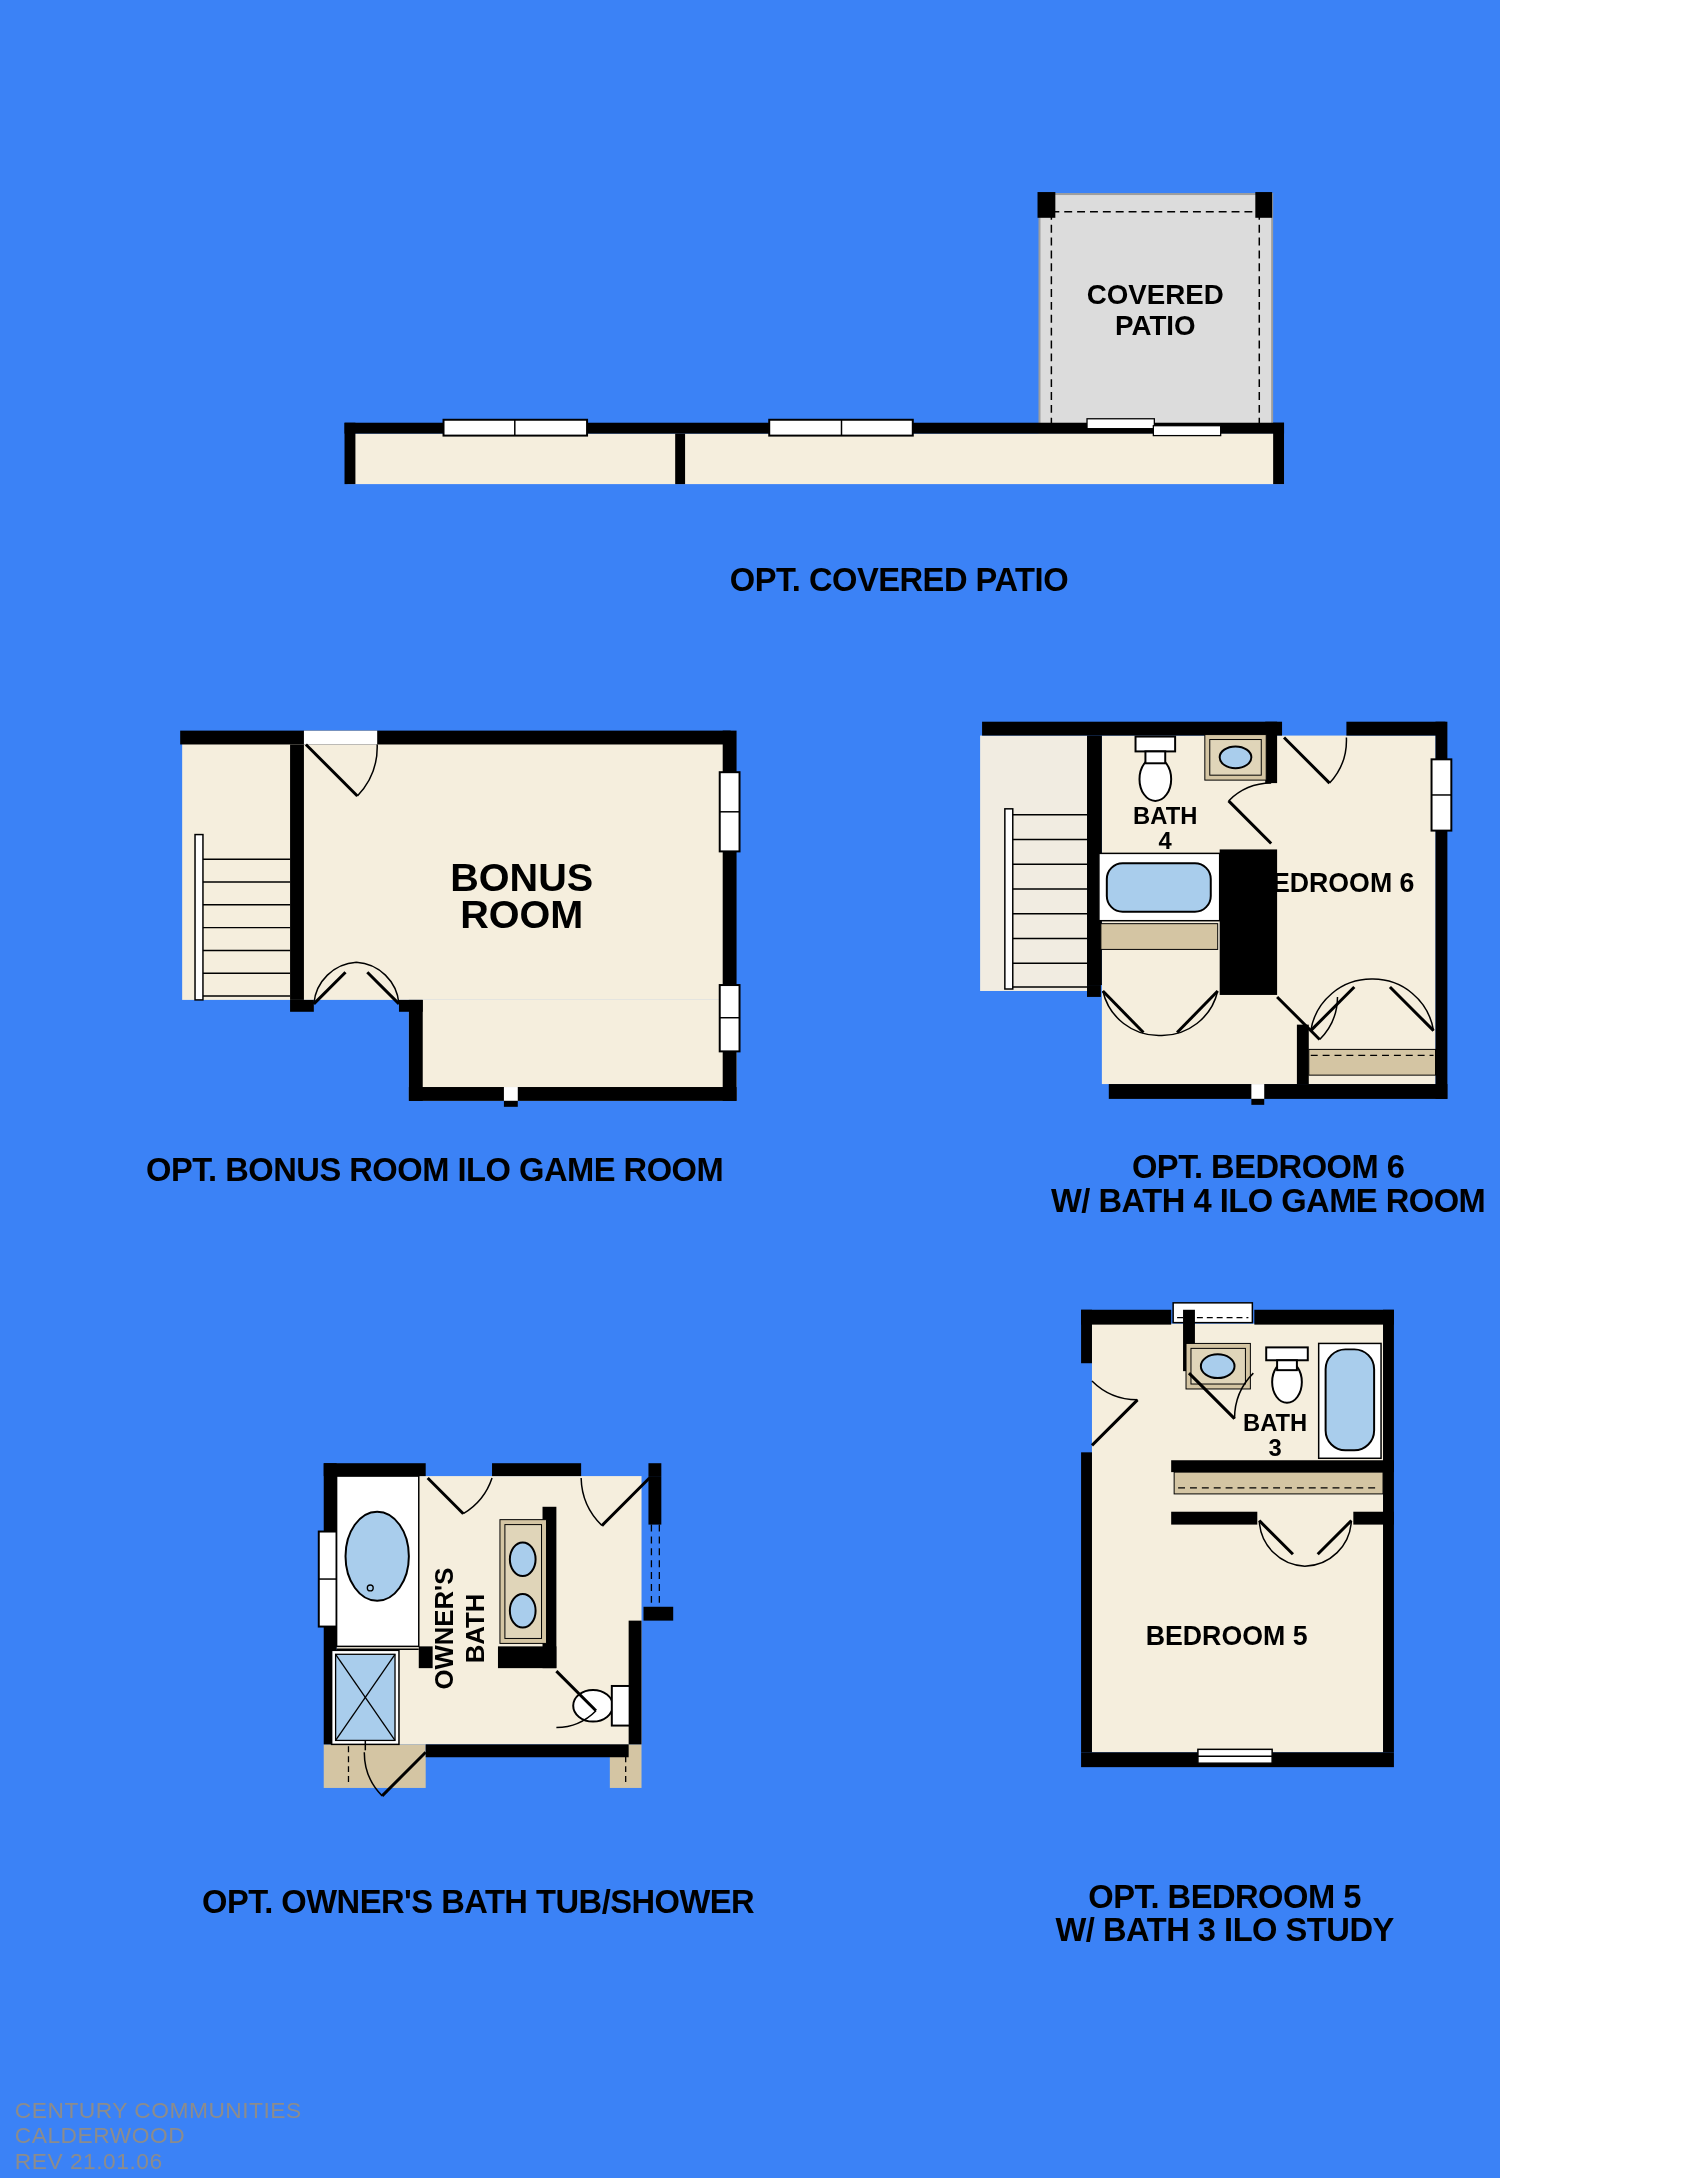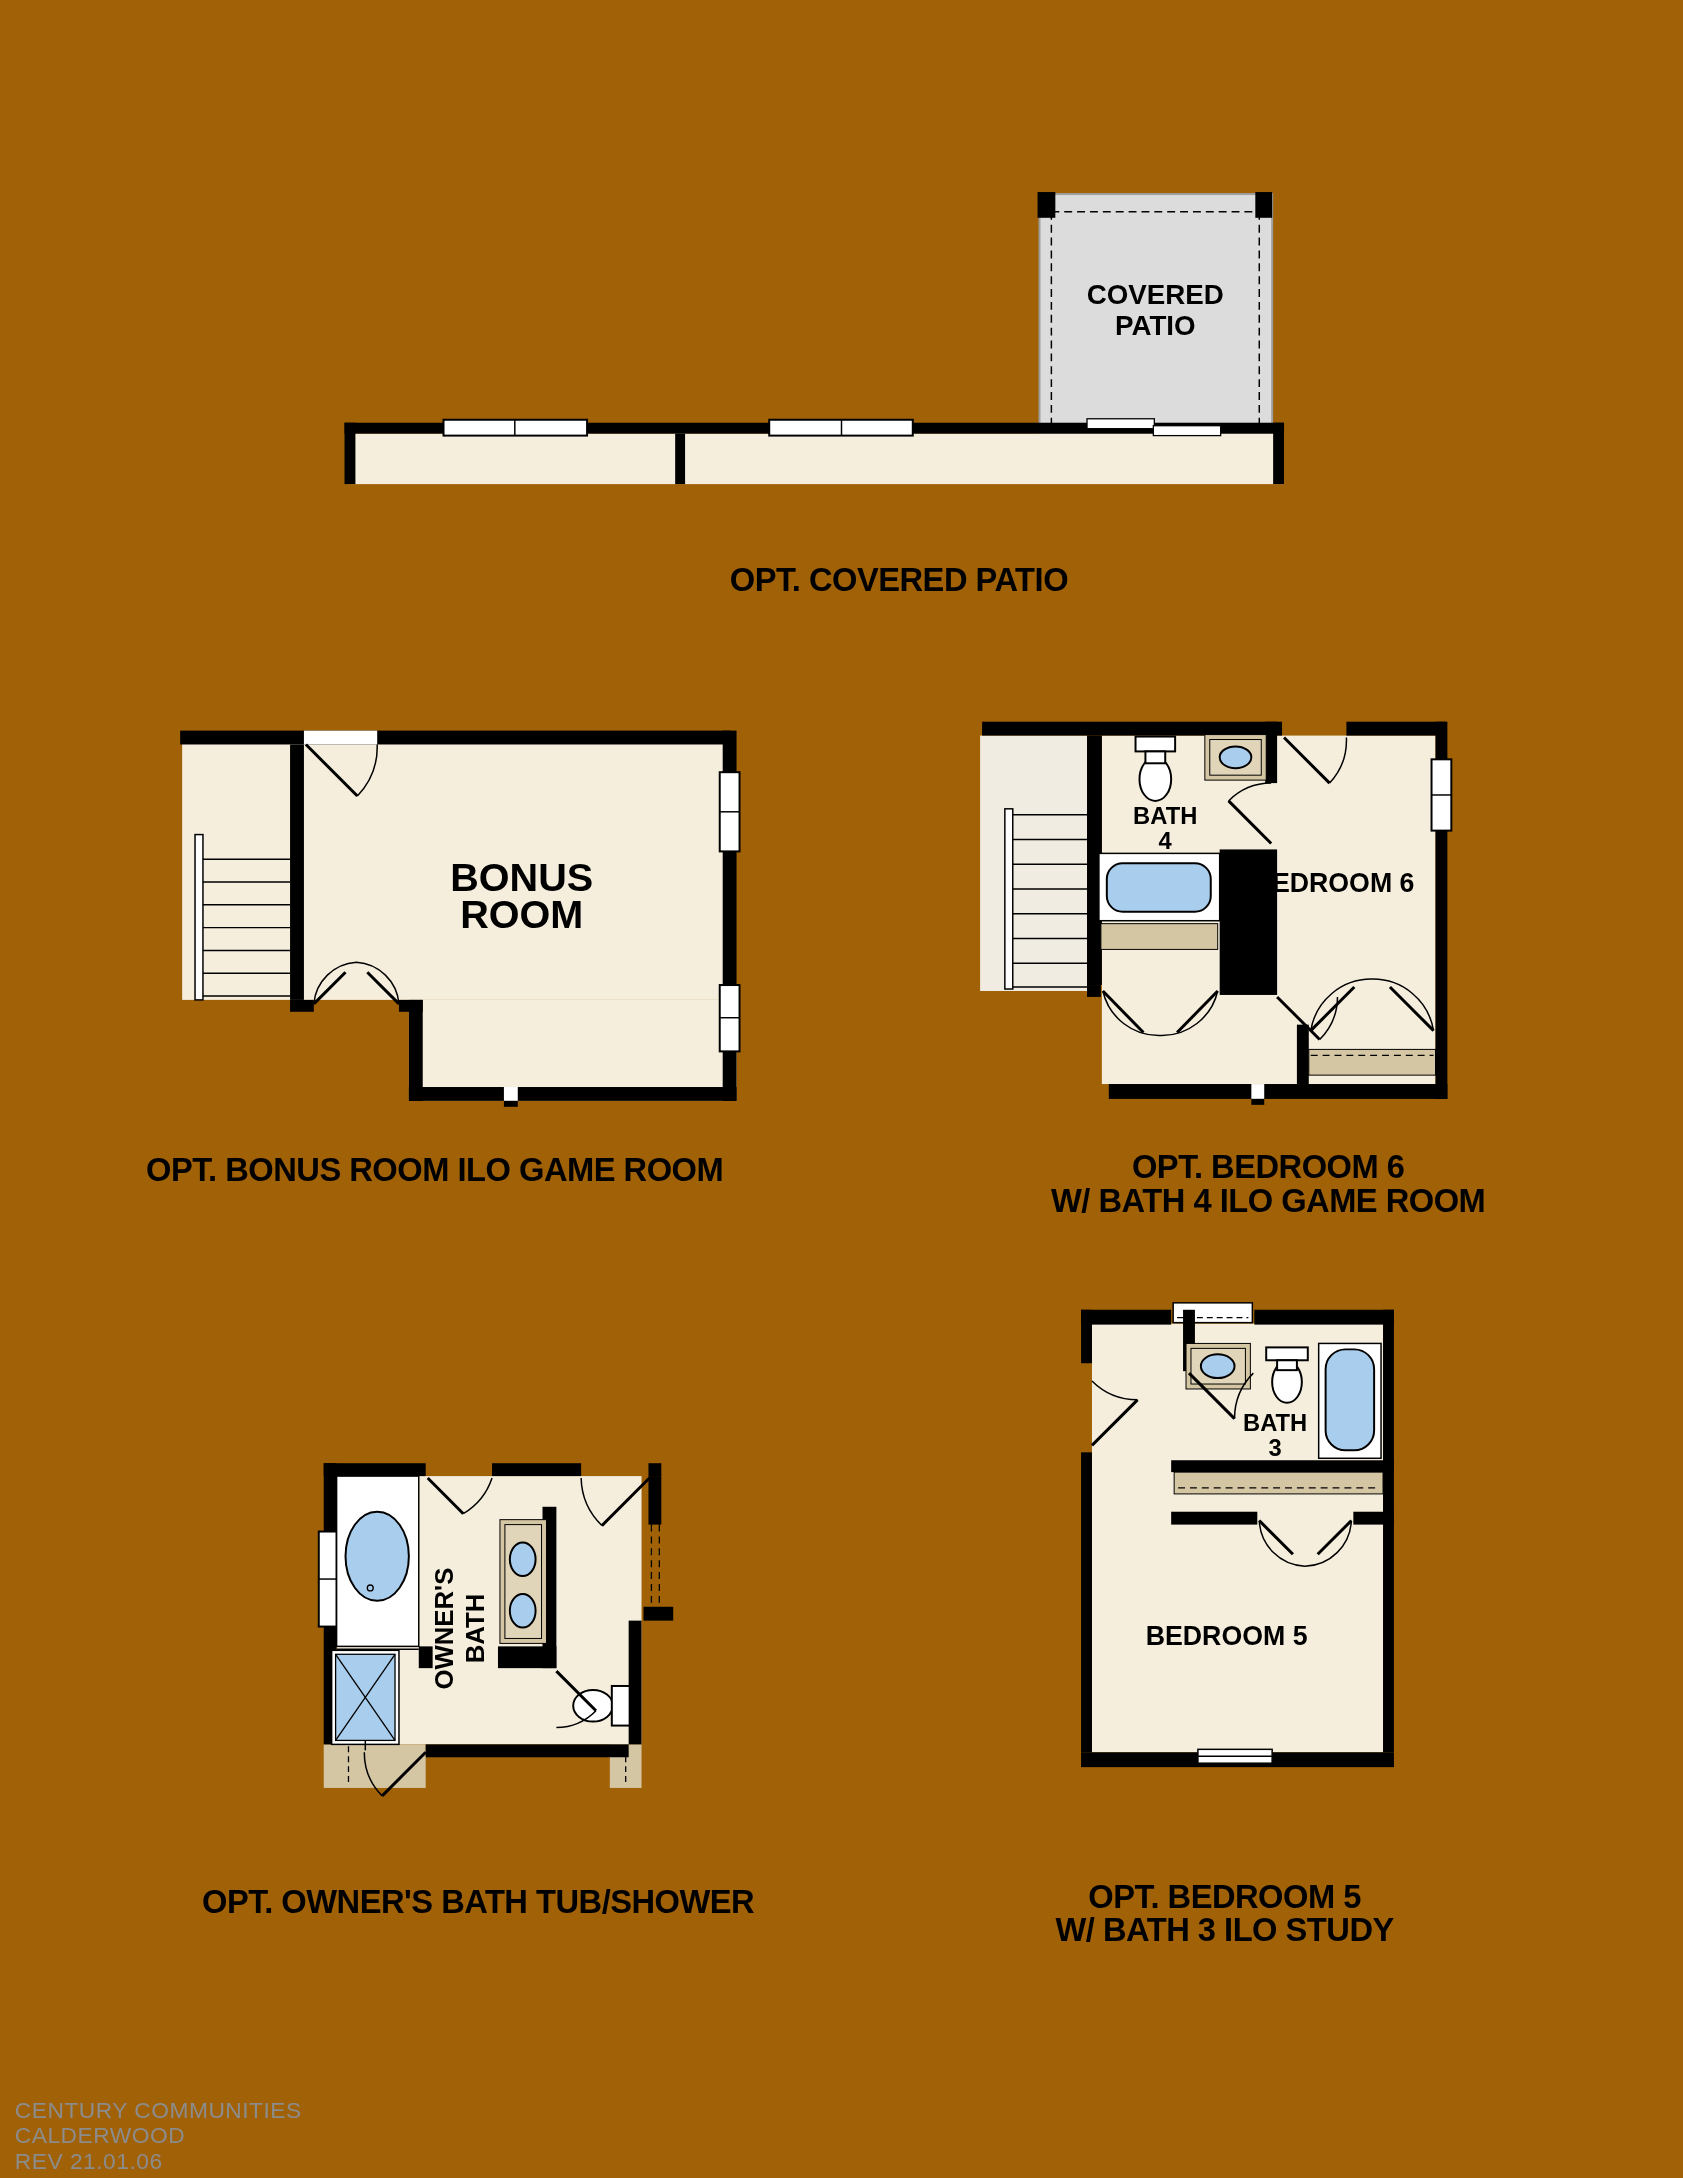--- a/index.html
+++ b/index.html
@@ -1,16 +1,16 @@
 <!DOCTYPE html>
 <html><head>
 <meta charset="utf-8">
 <style>
   html,body{margin:0;padding:0;background:#ffffff;}
-  .sheet{position:relative;width:1683px;height:2178px;background:#a16207;overflow:hidden;
+  .sheet{position:relative;width:1500px;height:2178px;background:#3b82f6;overflow:hidden;
          font-family:"Liberation Sans",sans-serif;}
   svg{position:absolute;left:0;top:0;}
   text{font-family:"Liberation Sans",sans-serif;fill:#000;}
   .cap{font-size:33px;font-weight:bold;letter-spacing:-0.5px;}
   .room-lg{font-size:40px;font-weight:bold;}
   .room{font-size:27px;font-weight:bold;}
   .bath{font-size:24px;font-weight:bold;}
   .patio-label{font-size:28px;font-weight:bold;}
   .rot{font-size:26px;font-weight:bold;}
   .footer-text{font-size:23px;font-weight:normal;fill:#8c8c8c;letter-spacing:0.5px;}

